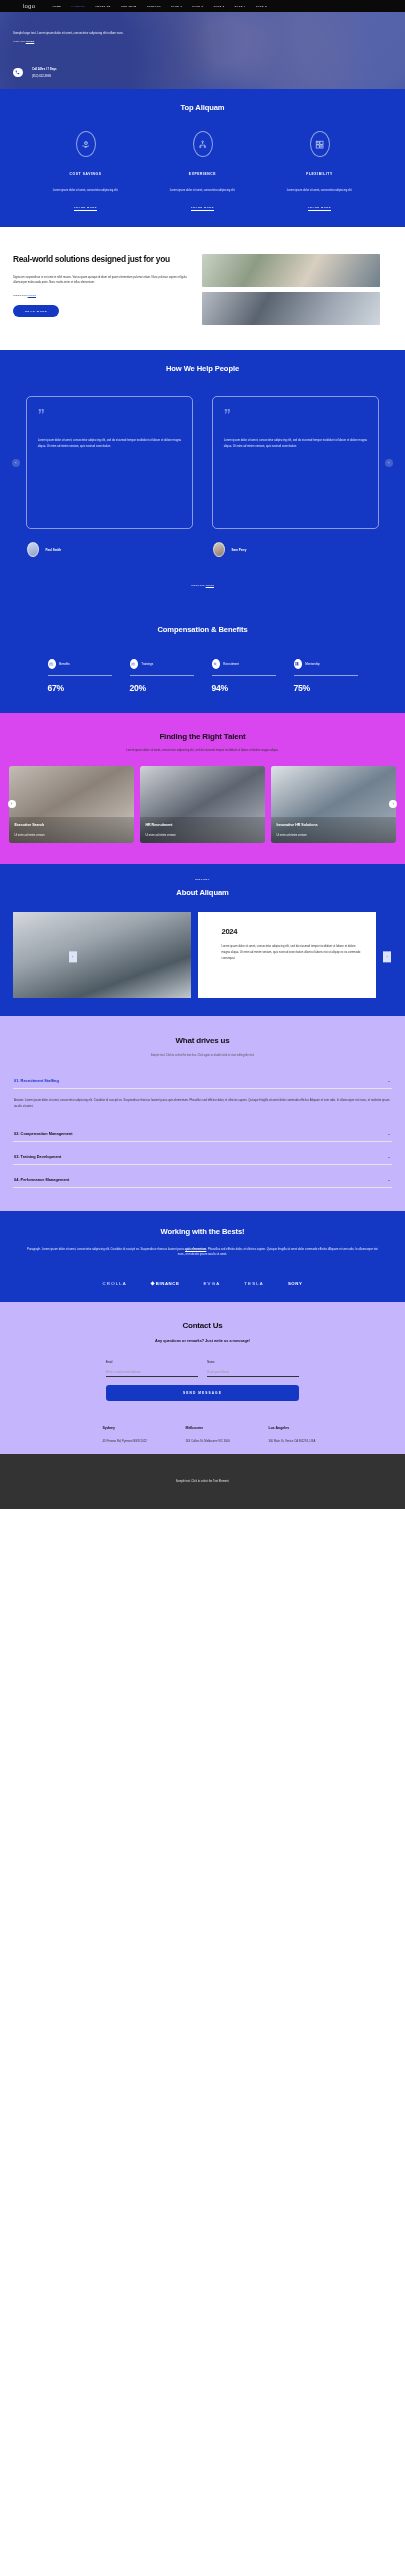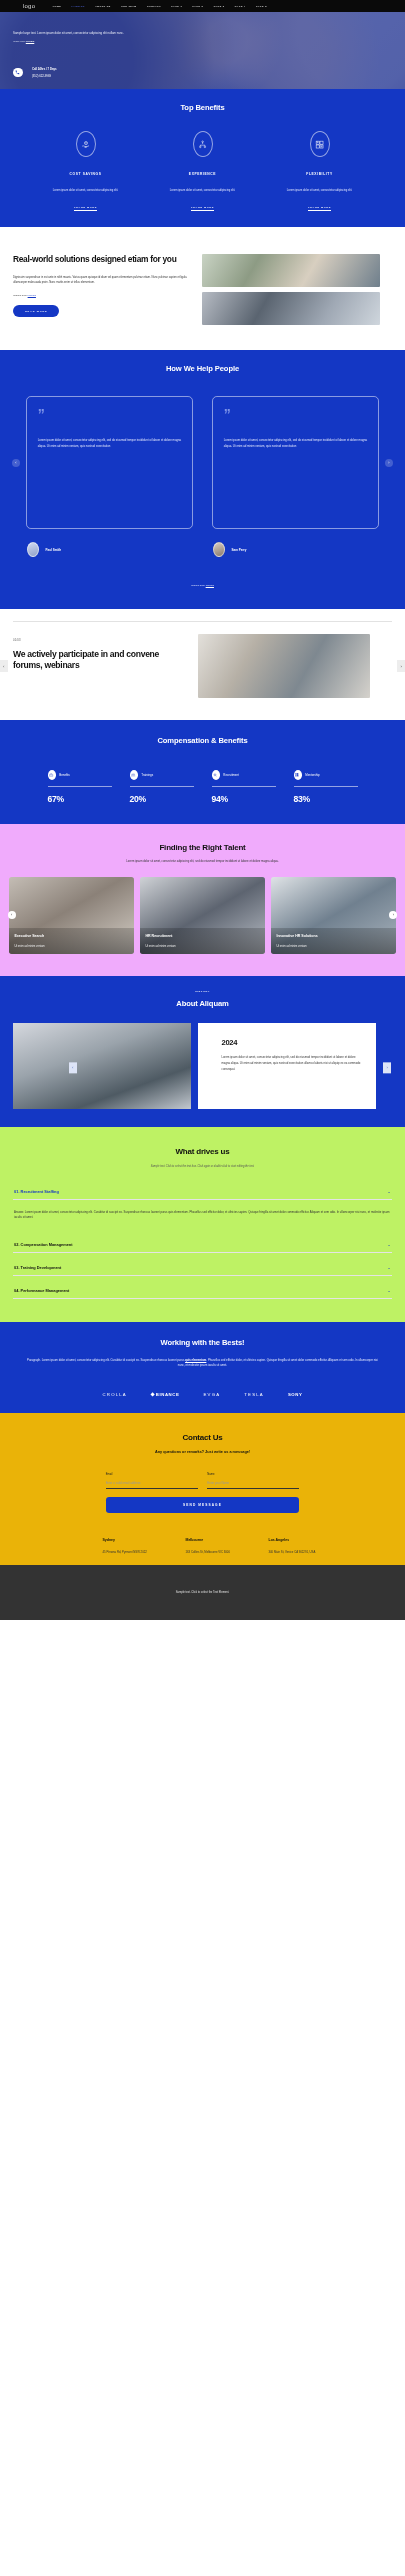--- a/index.html
+++ b/index.html
@@ -187,21 +187,21 @@
   .stat-ic {
     width:8px; height:9.7px; border-radius:50%; background:#fff;
     display:flex; align-items:center; justify-content:center; flex:0 0 8px;
   }
   .stat-ic svg { width:4.3px; height:4.3px; stroke:#1437c4; fill:none; stroke-width:1.5; }
   .stat-label { color:#fff; font-size:2.9px; }
   .stat-bar { height:0.5px; background:rgba(255,255,255,.55); margin:6px 0 7.6px; width:64px; }
   .stat-val { color:#fff; font-size:8.6px; font-weight:700; letter-spacing:-0.3px; }
 
   
-  .talent { background:#f0abfc; padding:18.4px 0 21.6px; }
+  .talent { background:#d946ef; padding:18.4px 0 21.6px; }
   .talent-sub {
     text-align:center; font-size:2.8px; line-height:2.0; color:#333;
     margin:7.6px auto 0; max-width:292px;
   }
   .tal-grid { display:flex; justify-content:center; gap:6px; margin-top:12px; position:relative; }
   .tal-card {
     width:125px; height:77px; border-radius:2.7px; overflow:hidden;
     position:relative;
   }
   .tal-card.p1 { background:linear-gradient(150deg,#c4bdb5 0%,#8b8178 45%,#d4cec6 100%); }
@@ -244,21 +244,21 @@
     position:absolute; top:52%; transform:translateY(-50%);
     width:7.6px; height:11.3px; background:#dde4f7; color:#5b76c9;
     display:flex; align-items:center; justify-content:center;
     font-size:4.3px; cursor:pointer; z-index:3;
   }
   .arrow-pale.l { left:69px; }
   .arrow-pale.r { right:14px; }
   .about-pad { height:18.4px; }
 
   
-  .drives { background:#bef264; padding:19.4px 13px 16px; }
+  .drives { background:#c4b5fd; padding:19.4px 13px 16px; }
   .drives-sub {
     text-align:center; font-size:2.6px; font-style:italic; color:#555;
     margin-top:9.2px;
   }
   .acc { margin-top:16px; }
   .acc-head {
     display:flex; align-items:center; justify-content:space-between;
     padding:4.9px 1.1px 4.9px 1.1px; cursor:pointer;
   }
   .acc-t { font-size:3.9px; font-weight:700; color:#111; }
@@ -276,21 +276,21 @@
   .bests-p b { color:#fff; text-decoration:underline; }
   .logos { display:flex; justify-content:center; align-items:center; gap:24px; margin-top:23px; }
   .logo-t {
     color:#fff; font-size:4.3px; letter-spacing:1.2px; font-weight:400;
     display:flex; align-items:center; gap:1.6px;
   }
   .logo-t.bold { font-weight:700; letter-spacing:0.6px; }
   .dia { width:3.2px; height:3.2px; background:#fff; transform:rotate(45deg); display:inline-block; }
 
   
-  .contact { background:#eab308; padding:19.4px 0 9.7px; }
+  .contact { background:#c4b5fd; padding:19.4px 0 9.7px; }
   .contact-sub {
     text-align:center; font-size:3.8px; font-weight:700; margin-top:8.6px; color:#111;
   }
   .form { display:flex; justify-content:center; gap:9.7px; margin-top:18.4px; }
   .field { width:92px; }
   .field label { display:block; font-size:2.7px; color:#222; }
   .field input {
     width:100%; border:none; border-bottom:0.5px solid #333; background:transparent;
     font-size:2.9px; color:#333; padding:5.4px 0 2.7px; outline:none;
     font-family:"Liberation Sans", sans-serif;
@@ -353,21 +353,21 @@
           <div class="call-txt">
             <div class="call-title">Call 24hrs / 7 Days</div>
             <div class="call-num">(352) 622-9969</div>
           </div>
         </div>
       </div>
     </div>
   </section>
 
   <section class="blue benefits">
-    <h2 class="sec-title-w">Top Benefits</h2>
+    <h2 class="sec-title-w">Top Aliquam</h2>
     <div class="ben-grid" id="ben-grid">
         <div class="ben-col"><div class="ben-ring">
             <svg viewBox="0 0 24 24">
               <circle cx="13" cy="8" r="4"></circle>
               <path d="M13 6.5v3M11.9 7h2.2"></path>
               <path d="M3 16c2-1 4-1 5.5 0l2 1.4h3.5c1 0 1 1.4 0 1.4h-3"></path>
               <path d="M9 18.8l6.5-1.5 5.5-2.3"></path>
             </svg>
           </div><div class="ben-name">COST SAVINGS</div><div class="ben-desc">Lorem ipsum dolor sit amet, consectetur adipiscing elit.</div><a class="ben-learn" href="#">LEARN MORE</a></div>
         <div class="ben-col"><div class="ben-ring">
@@ -386,21 +386,21 @@
               <rect x="13" y="13" width="8" height="8"></rect>
               <circle cx="7" cy="6" r="1.3"></circle>
               <circle cx="17" cy="17" r="1.3"></circle>
             </svg>
           </div><div class="ben-name">FLEXIBILITY</div><div class="ben-desc">Lorem ipsum dolor sit amet, consectetur adipiscing elit.</div><a class="ben-learn" href="#">LEARN MORE</a></div>
       </div>
   </section>
 
   <section class="realworld">
     <div class="rw-left">
-      <h2 class="rw-h">Real-world solutions designed etiam for you</h2>
+      <h2 class="rw-h">Real-world solutions designed just for you</h2>
       <p class="rw-p">Dignissim suspendisse in est ante in nibh mauris. Varius quam quisque id diam vel quam elementum pulvinar etiam. Nunc pulvinar sapien et ligula ullamcorper malesuada proin. Nunc mattis enim ut tellus elementum.</p>
       <div class="rw-credit">
         <span>Images from </span><a href="#">Freepik</a>
       </div>
       <button class="btn-solid">READ MORE</button>
     </div>
     <div class="rw-right">
       <div class="rw-img photo-a"></div>
       <div class="rw-img photo-b"></div>
     </div>
@@ -428,32 +428,20 @@
         <div class="tperson">
           <div class="tavatar b"></div>
           <div class="tname">Sam Perry</div>
         </div>
       </div>
     <div class="help-credit">
       <span>Images from </span><a href="#">Freepik</a>
     </div>
   </section>
 
-  <section class="webinars">
-    <div class="web-rule"></div>
-    <div class="web-row">
-      <div class="arrow-sq l">‹</div>
-      <div class="web-left">
-        <div class="web-num">01/03</div>
-        <h2 class="web-h">We actively participate in and convene forums, webinars</h2>
-      </div>
-      <div class="web-img"></div>
-      <div class="arrow-sq r">›</div>
-    </div>
-  </section>
 
   <section class="blue comp">
     <h2 class="sec-title-w">Compensation &amp; Benefits</h2>
     <div class="stats" id="stats">
         <div class="stat">
           <div class="stat-top">
             <div class="stat-ic">
               <svg viewBox="0 0 24 24">
                 <rect x="3" y="7" width="18" height="13" rx="2"></rect>
                 <path d="M9 7V5a2 2 0 012-2h2a2 2 0 012 2v2M3 12h18"></path>
@@ -501,21 +489,21 @@
                 <rect x="13" y="3" width="8" height="8"></rect>
                 <rect x="3" y="13" width="8" height="8"></rect>
                 <rect x="13" y="13" width="8" height="8"></rect>
                 <circle cx="7" cy="6" r="1.3"></circle>
                 <circle cx="17" cy="17" r="1.3"></circle>
               </svg>
             </div>
             <div class="stat-label">Mentorship</div>
           </div>
           <div class="stat-bar"></div>
-          <div class="stat-val">83%</div>
+          <div class="stat-val">75%</div>
         </div>
       </div>
   </section>
 
   <section class="talent">
     <h2 class="sec-title-b">Finding the Right Talent</h2>
     <p class="talent-sub">Lorem ipsum dolor sit amet, consectetur adipiscing elit, sed do eiusmod tempor incididunt ut labore et dolore magna aliqua.</p>
     <div class="tal-grid" id="tal-grid">
       <div class="arrow-wh l">‹</div>
       <div class="tal-card p1">

